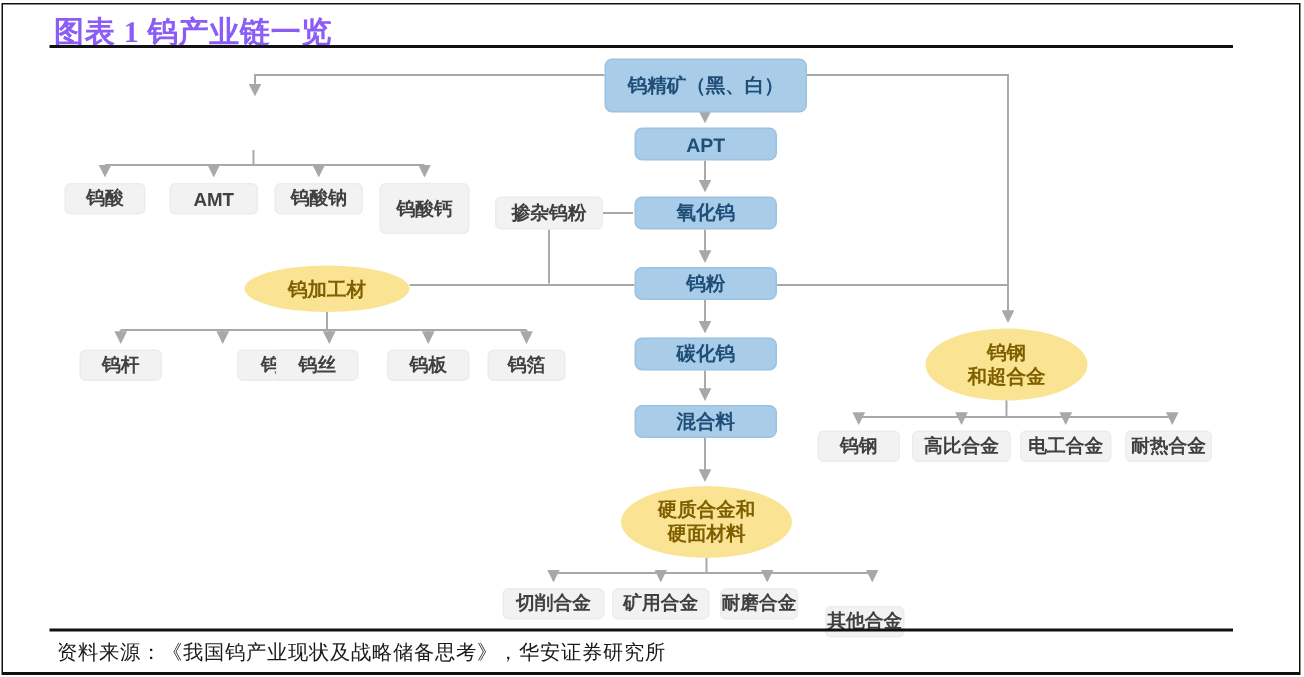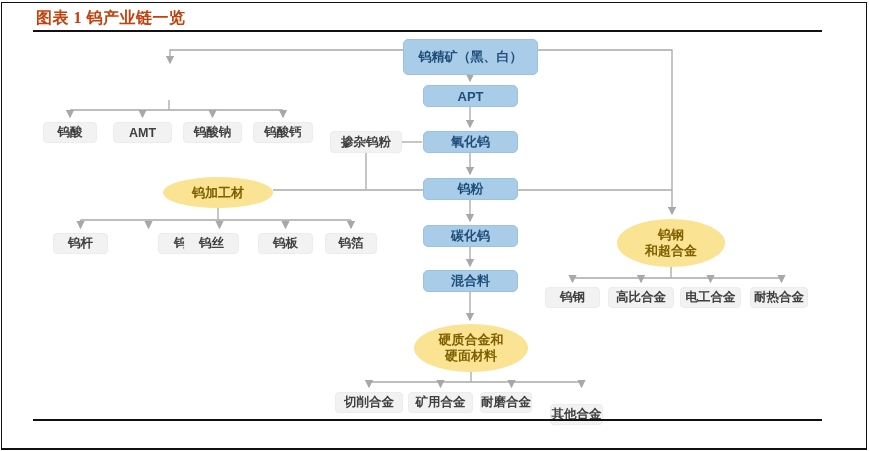--- a/index.html
+++ b/index.html
@@ -6,21 +6,21 @@
   #stage{
     position:relative;width:869px;height:451px;background:#ffffff;
     font-family:"Liberation Sans",sans-serif;overflow:hidden;
   }
   .frame{
     position:absolute;left:1px;top:2px;right:2px;bottom:1px;
     border:1.5px solid #111;border-bottom-width:2.5px;pointer-events:none;
   }
   .title{
     position:absolute;left:36px;top:8px;
-    font-family:"Liberation Serif",serif;font-weight:bold;font-size:16px;color:#c2410c;
+    font-family:"Liberation Serif",serif;font-weight:bold;font-size:20px;color:#8b5cf6;
     letter-spacing:0.5px;
   }
   .title-rule{position:absolute;left:33px;top:30px;width:789px;height:2px;background:#111;}
   .source-rule{position:absolute;left:33px;top:419px;width:789px;height:2px;background:#111;}
   .source{
     position:absolute;left:38px;top:426px;
     font-family:"Liberation Serif",serif;font-size:13.5px;color:#1a1a1a;letter-spacing:0.5px;
   }
   svg.wires{position:absolute;left:0;top:0;}
   .n{
@@ -105,34 +105,35 @@
 
   <div class="n e" style="left:163px;top:177px;width:110px;height:31px;">钨加工材</div>
   <div class="n e" style="left:617px;top:219px;width:108px;height:48px;">钨钢
 和超合金</div>
   <div class="n e" style="left:414px;top:324px;width:114px;height:48px;">硬质合金和
 硬面材料</div>
 
   <div class="n g" style="left:43px;top:122px;width:54px;height:21px;">钨酸</div>
   <div class="n g" style="left:113px;top:122px;width:59px;height:21px;">AMT</div>
   <div class="n g" style="left:183px;top:122px;width:59px;height:21px;">钨酸钠</div>
-  <div class="n g" style="left:253px;top:122px;width:60px;height:21px;">钨酸钙</div>
+  <div class="n g" style="left:253px;top:122px;width:60px;height:34px;">钨酸钙</div>
 
   <div class="n g" style="left:53px;top:233px;width:55px;height:21px;">钨杆</div>
   <div class="n g" style="left:120px;top:233px;width:57px;height:21px;margin-left:38px;">钨带</div>
   <div class="n g" style="left:184px;top:233px;width:55px;height:21px;">钨丝</div>
   <div class="n g" style="left:258px;top:233px;width:55px;height:21px;">钨板</div>
   <div class="n g" style="left:325px;top:233px;width:52px;height:21px;">钨箔</div>
 
   <div class="n g" style="left:545px;top:287px;width:55px;height:21px;">钨钢</div>
   <div class="n g" style="left:608px;top:287px;width:66px;height:21px;">高比合金</div>
   <div class="n g" style="left:680px;top:287px;width:61px;height:21px;">电工合金</div>
   <div class="n g" style="left:750px;top:287px;width:58px;height:21px;">耐热合金</div>
 
   <div class="n g" style="left:335px;top:392px;width:68px;height:21px;">切削合金</div>
   <div class="n g" style="left:408px;top:392px;width:65px;height:21px;">矿用合金</div>
   <div class="n g" style="left:480px;top:392px;width:52px;height:21px;">耐磨合金</div>
   <div class="n g" style="left:550px;top:404px;width:53px;height:21px;">其他合金</div>
 
   <div class="source-rule"></div>
+  <div class="source">资料来源：《我国钨产业现状及战略储备思考》，华安证券研究所</div>
 
   <div class="frame"></div>
 </div>
 
 </body></html>

